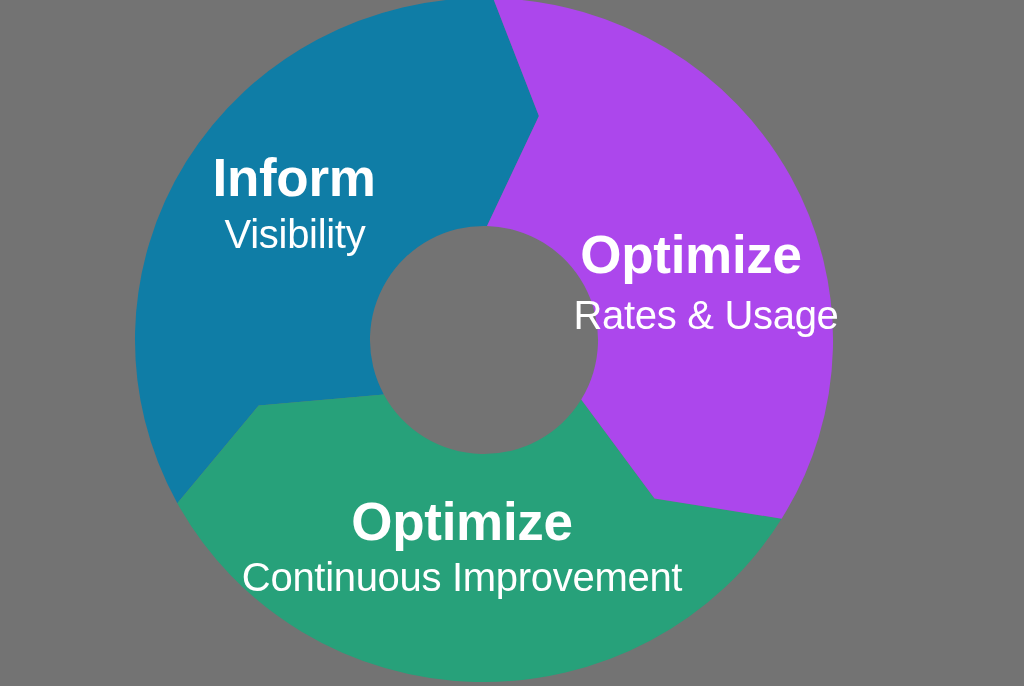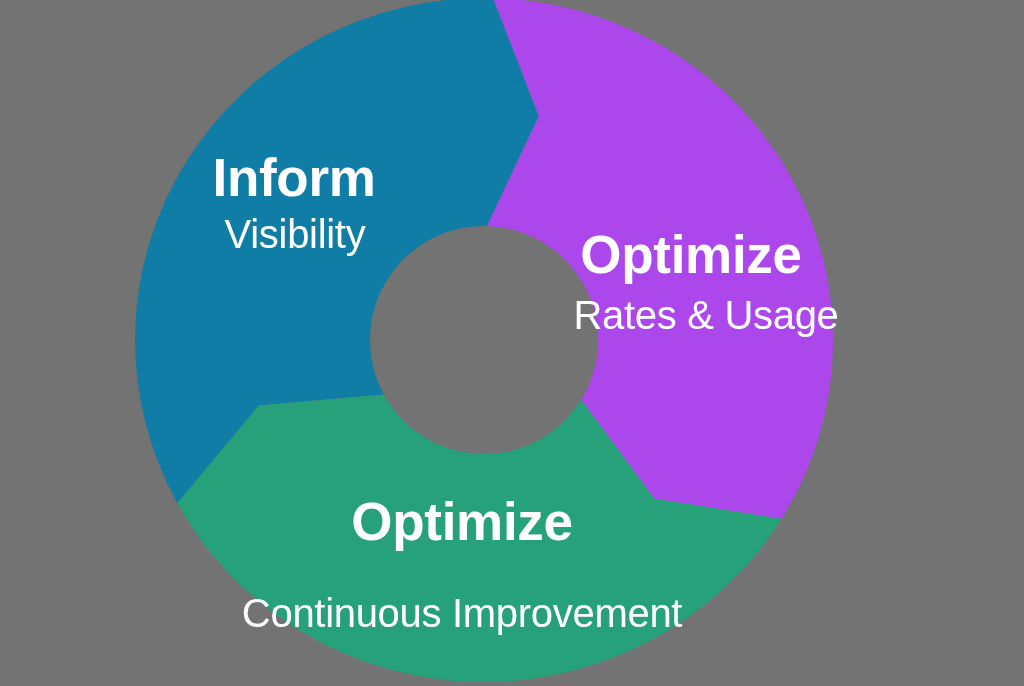--- a/index.html
+++ b/index.html
@@ -38,21 +38,21 @@
   }
   
   .t-inform   { left: 294px; top: 177px; }
   .s-inform1  { left: 295px; top: 234px; }
   .s-inform2  { left: 293px; top: 270px; }
   
   .t-optimize { left: 691px; top: 254px; }
   .s-optimize1{ left: 706px; top: 315px; }
   
   .t-operate  { left: 462px; top: 521px; }
-  .s-operate1 { left: 462px; top: 577px; margin-top: 36px; }
+  .s-operate1 { left: 462px; top: 577px; }
   .s-operate2 { left: 462px; top: 612px; }
 </style>
 </head>
 <body>
 
 <div class="stage">
 
   <svg width="1024" height="686" viewBox="0 0 1024 686">
 
     <path d="M 493.1 -1.9

